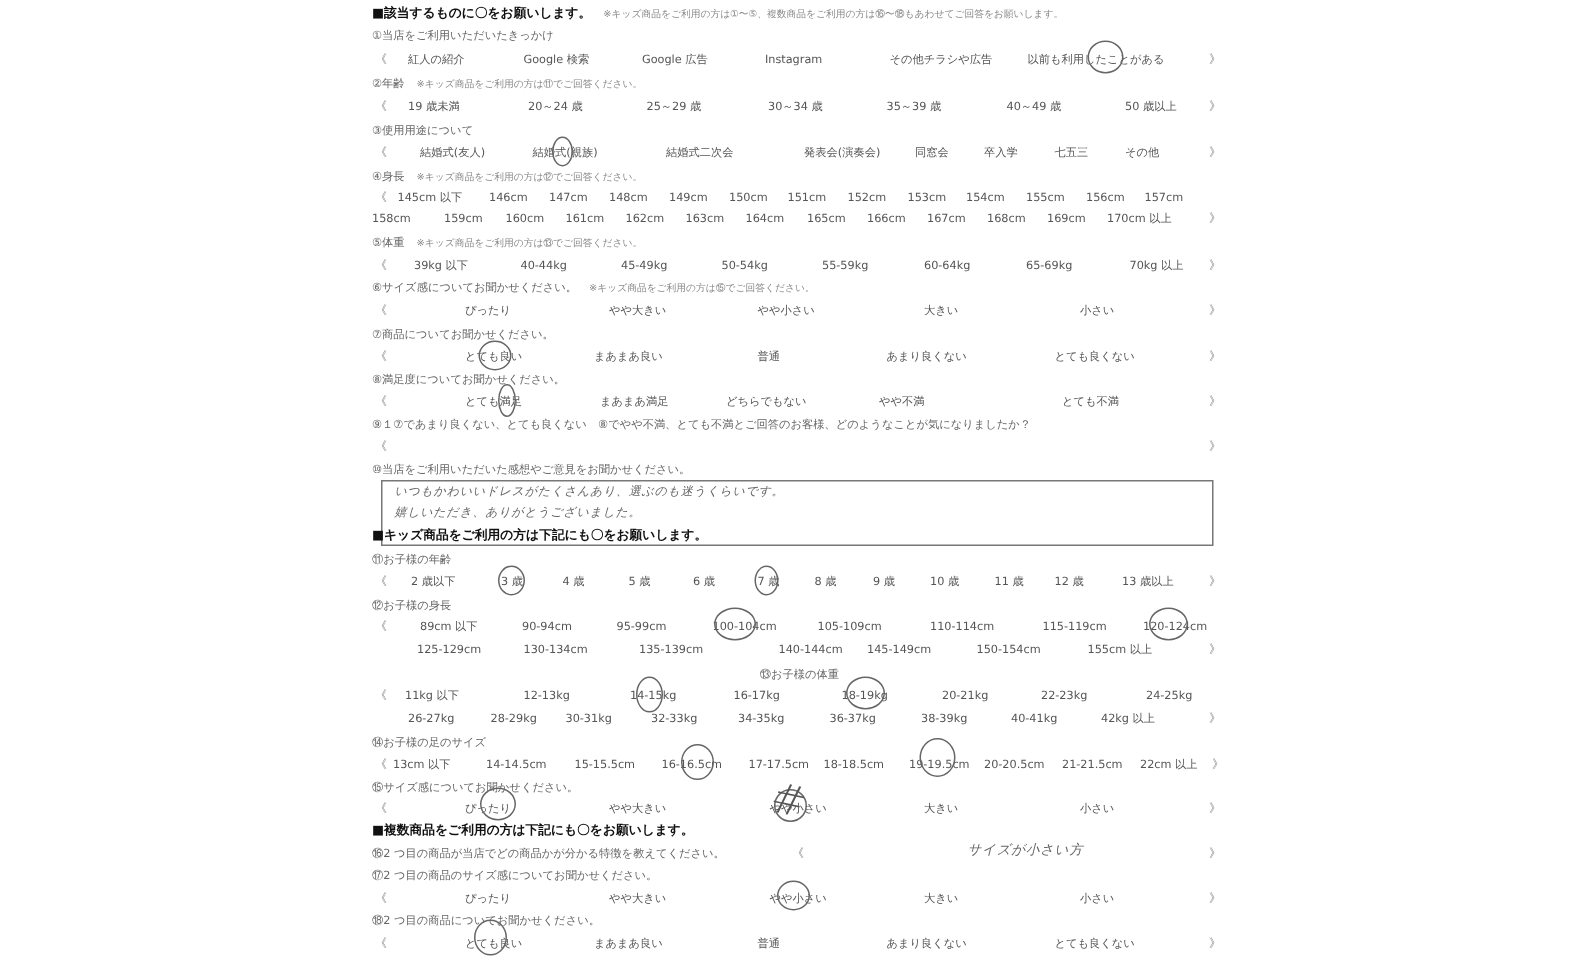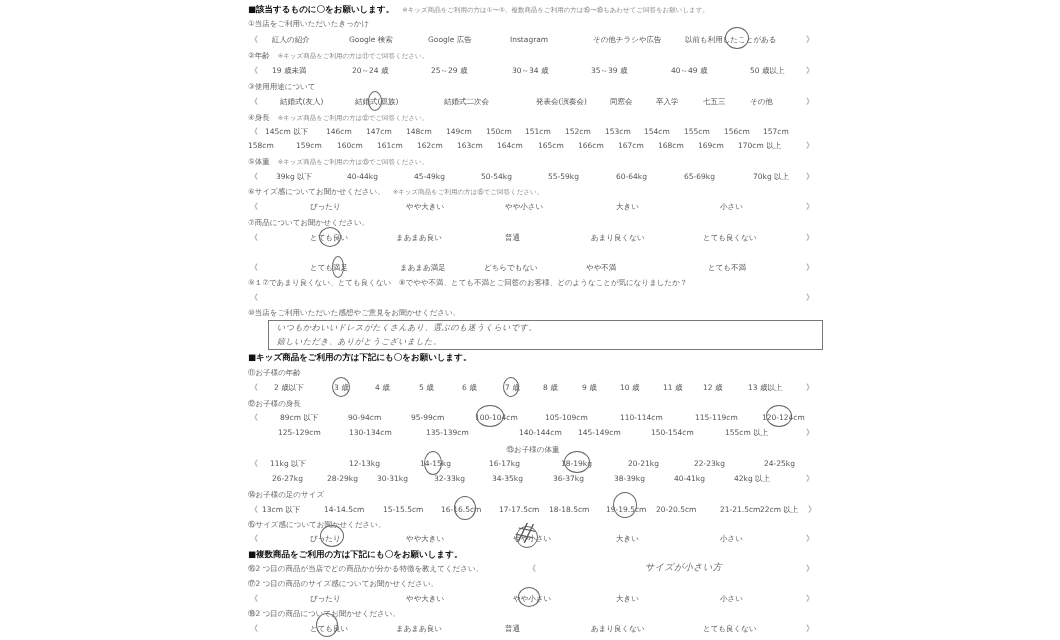--- a/index.html
+++ b/index.html
@@ -7,21 +7,21 @@
     body { font-family: "DejaVu Sans", sans-serif; color: #555; position: relative; }
     .page { position: absolute; left: 248px; top: 0; width: 570px; height: 640px; }
     .row { position: absolute; left: 0; width: 570px; height: 14px; font-size: 8px; line-height: 14px; white-space: nowrap; }
     .section-title { font-weight: bold; color: #111; font-size: 8.5px; }
     .section-title .note { font-weight: normal; color: #888; font-size: 6.5px; margin-left: 8px; }
     .q-label { color: #666; font-size: 7.5px; }
     .q-label .note { color: #888; font-size: 6.5px; margin-left: 8px; }
     .opt { position: absolute; top: 0; font-size: 7.5px; color: #555; }
     .bracket { position: absolute; top: 0; font-size: 8px; color: #777; }
     .circle { position: absolute; border: 1px solid #666; border-radius: 50%; pointer-events: none; }
-    .comment-box { position: absolute; left: 6px; width: 555px; height: 30px; border: 1px solid #777; margin-left: 14px; }
+    .comment-box { position: absolute; left: 6px; width: 555px; height: 44px; border: 1px solid #777; }
     .hand { position: absolute; font-family: "DejaVu Serif", serif; font-size: 8px; color: #666; font-style: italic; letter-spacing: 0.5px; }
     .hash-mark { position: absolute; font-family: "DejaVu Sans", sans-serif; font-size: 28px; color: #555; transform: rotate(12deg); font-weight: 300; }
   </style>
 </head>
 <body>
 
 <div class="page">
 
   <div class="row q-label" style="top:17px;"><span>①当店をご利用いただいたきっかけ</span></div>
 
@@ -132,20 +132,21 @@
     <span class="bracket" style="left:2px;">《</span>
     <span class="opt" style="left:62px;">とても良い</span>
     <span class="opt" style="left:148px;">まあまあ良い</span>
     <span class="opt" style="left:257px;">普通</span>
     <span class="opt" style="left:343px;">あまり良くない</span>
     <span class="opt" style="left:455px;">とても良くない</span>
     <span class="bracket" style="left:558px;">》</span>
   </div>
   <div class="circle" style="left:71px; top:227px; width:22px; height:20px;"></div>
 
+  <div class="row q-label" style="top:246px;"><span>⑧満足度についてお聞かせください。</span></div>
   <div class="row" style="top:261px;">
     <span class="bracket" style="left:2px;">《</span>
     <span class="opt" style="left:62px;">とても満足</span>
     <span class="opt" style="left:152px;">まあまあ満足</span>
     <span class="opt" style="left:236px;">どちらでもない</span>
     <span class="opt" style="left:338px;">やや不満</span>
     <span class="opt" style="left:460px;">とても不満</span>
     <span class="bracket" style="left:558px;">》</span>
   </div>
   <div class="circle" style="left:84px; top:256px; width:12px; height:22px;"></div>
@@ -241,21 +242,21 @@
   <div class="row" style="top:503px;">
     <span class="bracket" style="left:2px;">《</span>
     <span class="opt" style="left:14px;">13cm 以下</span>
     <span class="opt" style="left:76px;">14-14.5cm</span>
     <span class="opt" style="left:135px;">15-15.5cm</span>
     <span class="opt" style="left:193px;">16-16.5cm</span>
     <span class="opt" style="left:251px;">17-17.5cm</span>
     <span class="opt" style="left:301px;">18-18.5cm</span>
     <span class="opt" style="left:358px;">19-19.5cm</span>
     <span class="opt" style="left:408px;">20-20.5cm</span>
-    <span class="opt" style="left:460px;margin-left:12px;">21-21.5cm</span>
+    <span class="opt" style="left:460px;">21-21.5cm</span>
     <span class="opt" style="left:512px;">22cm 以上</span>
     <span class="bracket" style="left:560px;">》</span>
   </div>
   <div class="circle" style="left:206px; top:496px; width:22px; height:24px;"></div>
   <div class="circle" style="left:365px; top:492px; width:24px; height:26px;"></div>
 
   <div class="row q-label" style="top:518px;"><span>⑮サイズ感についてお聞かせください。</span></div>
   <div class="row" style="top:532px;">
     <span class="bracket" style="left:2px;">《</span>
     <span class="opt" style="left:62px;">ぴったり</span>

